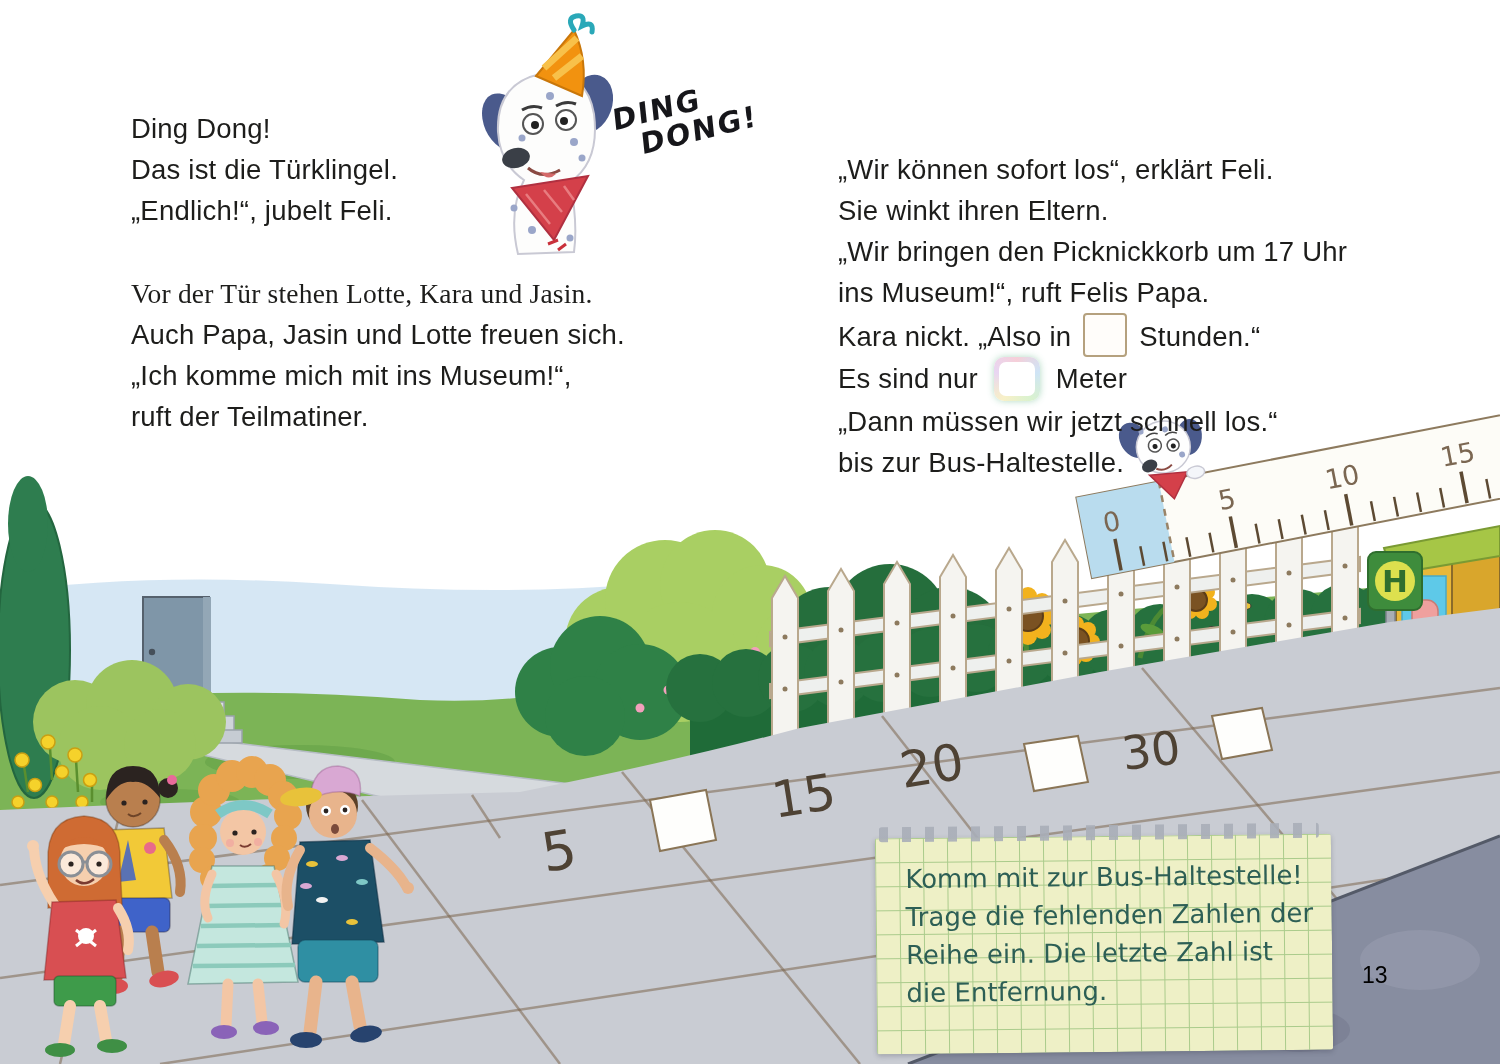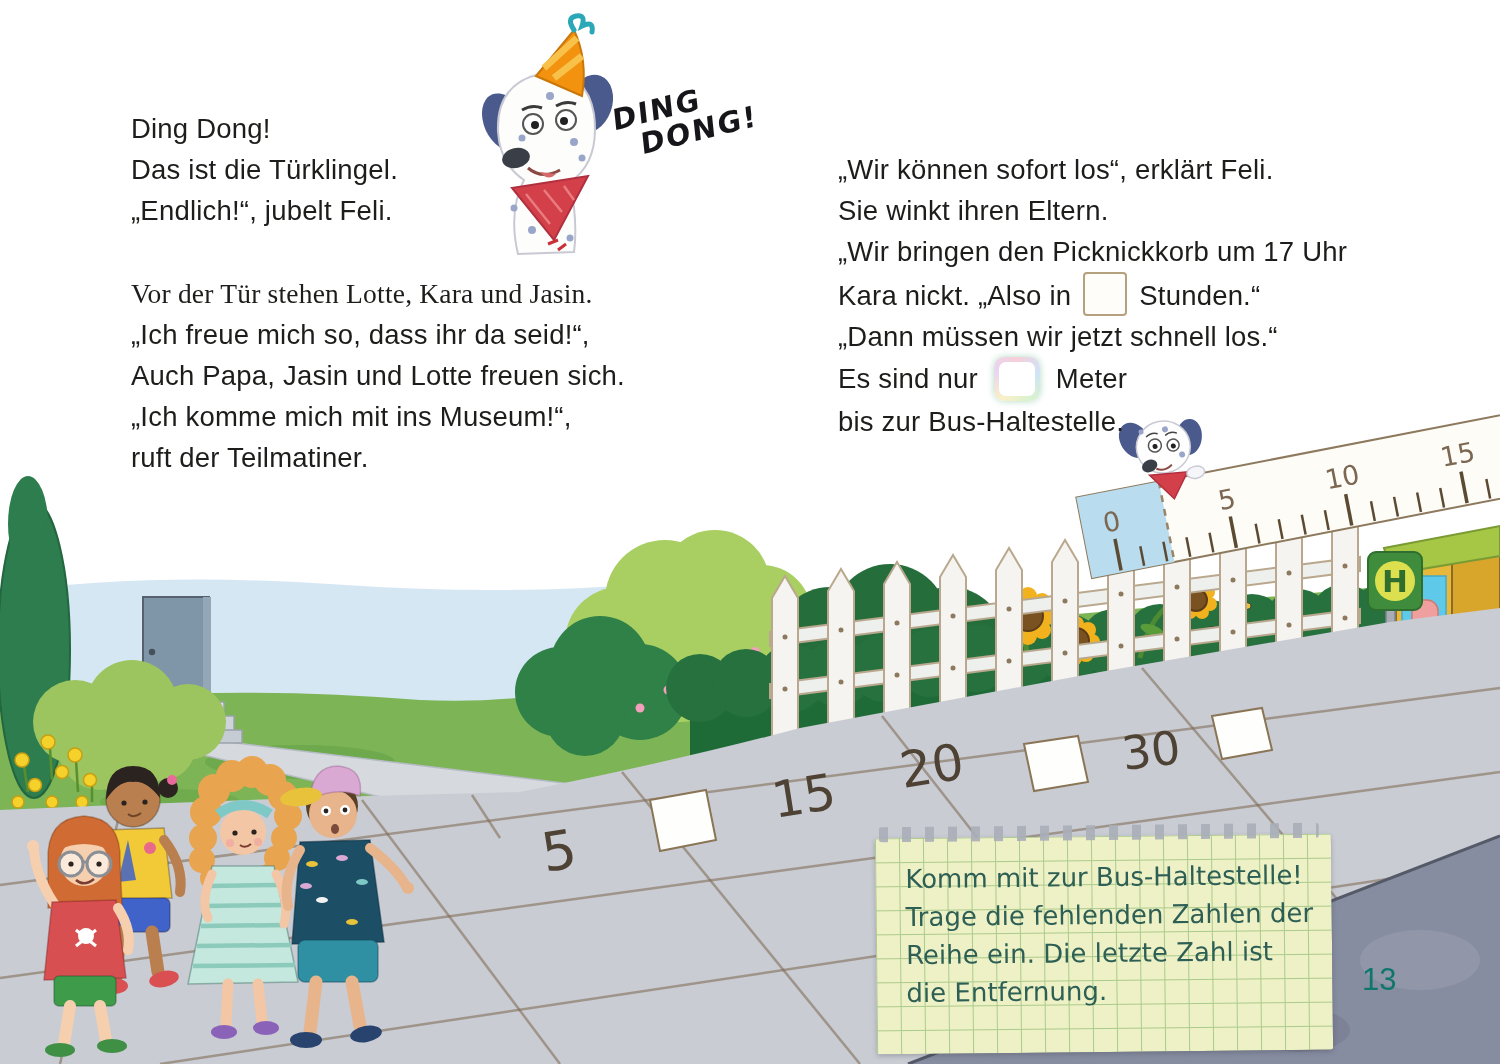--- a/index.html
+++ b/index.html
@@ -21,21 +21,21 @@
   #task-note{position:absolute;left:876px;top:836px;width:456px;height:216px;transform:rotate(-.6deg);
      background:
        linear-gradient(#aacb8b 1.5px, transparent 1.5px),
        linear-gradient(90deg,#aacb8b 1.5px, transparent 1.5px),
        #eef0c6;
      background-size:24px 24px,24px 24px,auto;border-radius:3px;box-shadow:0 2px 5px rgba(40,40,60,.25);}
   #task-note .torn{position:absolute;left:4px;top:-11px;width:440px;height:15px;
      background:repeating-linear-gradient(90deg,#a9aeb8 0 9px, transparent 9px 23px);border-radius:3px;opacity:.9;}
   #task-note .note-text{position:absolute;left:30px;top:22px;font-family:"DejaVu Sans",sans-serif;
      font-size:26px;line-height:38px;color:#2d5f55;white-space:nowrap;}
-  #page-num{position:absolute;left:1362px;top:962px;font-size:31px;color:#0f766e;}
+  #page-num{position:absolute;left:1362px;top:962px;font-size:23px;color:#000000;}
   svg text{font-family:"DejaVu Sans",sans-serif;}
   .swnum{fill:#4e4234;}
   .rlnum{fill:#7b6752;font-size:27px;}
 </style>
 </head>
 <body>
 
 <div id="page">
 
   <svg width="1500" height="1064" viewBox="0 0 1500 1064" style="position:absolute;left:0;top:0;">
@@ -496,37 +496,37 @@
   <div id="ding-dong">
     <span>DING</span>
     <span class="l2">DONG!</span>
   </div>
 
   <div id="left-col" class="col">
     <div>Ding Dong!</div>
     <div>Das ist die Türklingel.</div>
     <div>„Endlich!“, jubelt Feli.</div>
     <div class="para2">Vor der Tür stehen Lotte, Kara und Jasin.</div>
-    <div>„Ich freue mich so, dass ihr da seid!“,</div>
     <div>Auch Papa, Jasin und Lotte freuen sich.</div>
     <div>„Ich komme mich mit ins Museum!“,</div>
     <div>ruft der Teilmatiner.</div>
   </div>
 
   <div id="right-col" class="col">
     <div>„Wir können sofort los“, erklärt Feli.</div>
     <div>Sie winkt ihren Eltern.</div>
     <div>„Wir bringen den Picknickkorb um 17 Uhr</div>
+    <div>ins Museum!“, ruft Felis Papa.</div>
     <div>
       <span>Kara nickt. „Also in</span><span class="inline-box"></span><span>Stunden.“</span>
     </div>
-    <div>„Dann müssen wir jetzt schnell los.“</div>
     <div>
       <span>Es sind nur</span><span class="inline-box rainbow"></span><span>Meter</span>
     </div>
+    <div>„Dann müssen wir jetzt schnell los.“</div>
     <div>bis zur Bus-Haltestelle.</div>
   </div>
 
   <div id="task-note">
     <div class="torn"></div>
     <div class="note-text">
       <div>Komm mit zur Bus-Haltestelle!</div>
       <div>Trage die fehlenden Zahlen der</div>
       <div>Reihe ein. Die letzte Zahl ist</div>
       <div>die Entfernung.</div>

